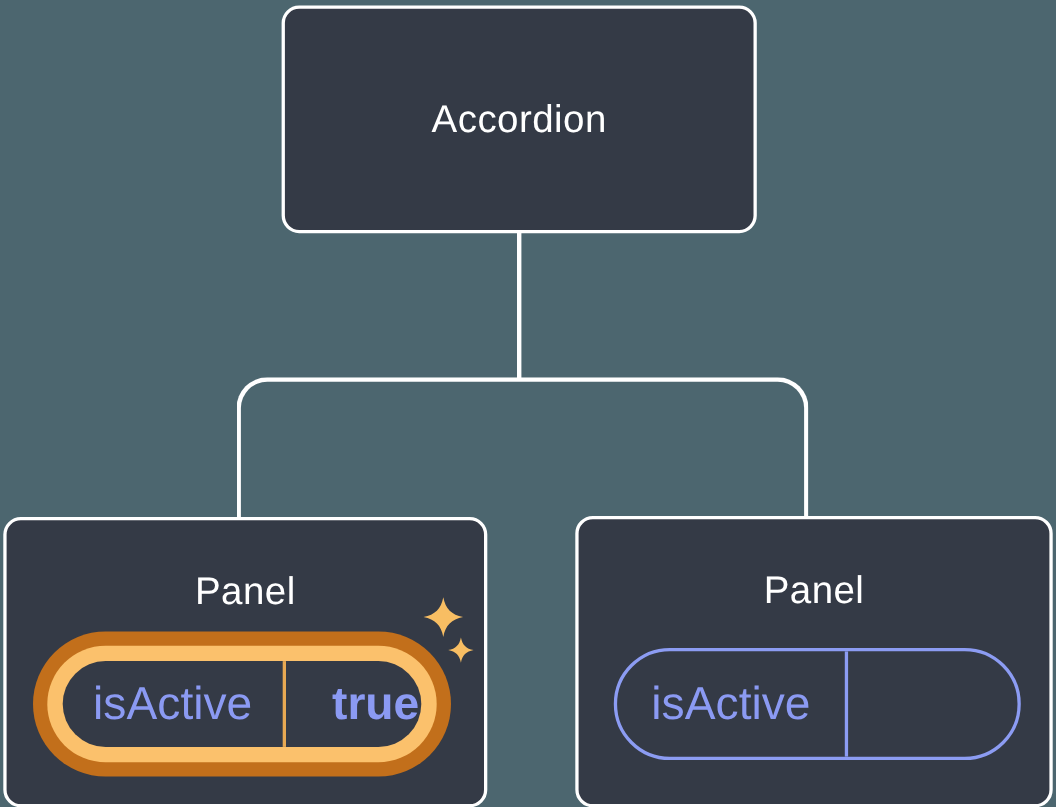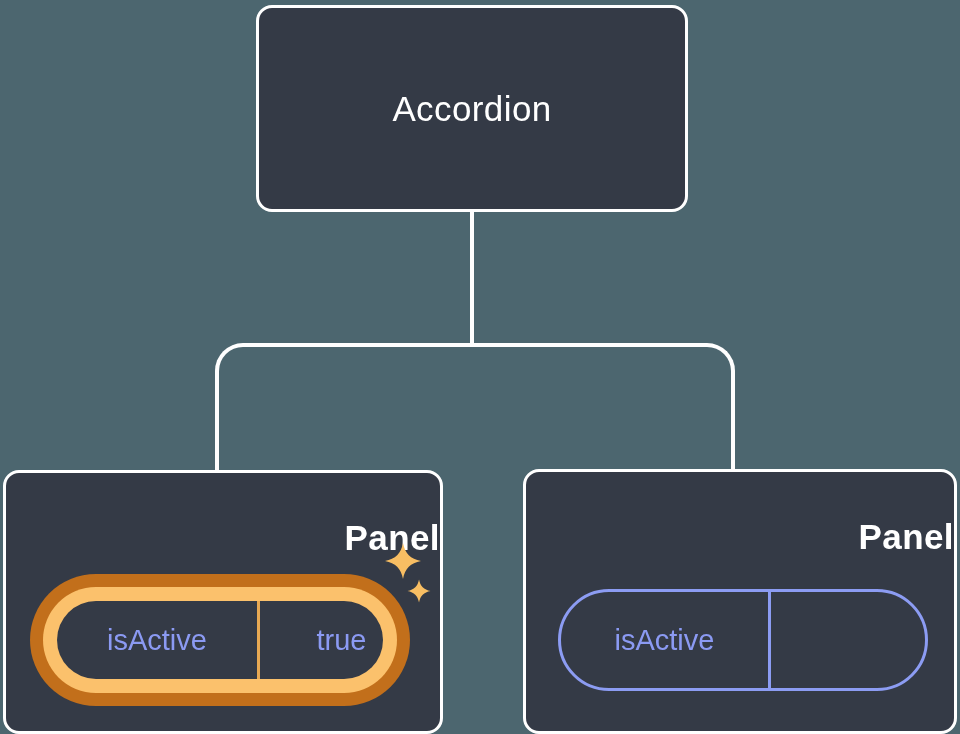--- a/index.html
+++ b/index.html
@@ -32,47 +32,47 @@
   .bracket{
     position:absolute;left:215px;top:343px;width:520px;height:127px;
     border:4px solid var(--node_border,#FFFFFF);
     border-bottom:none;
     border-radius:28px 28px 0 0;
     box-sizing:border-box;
   }
   .panel-left{left:3px;top:470px;width:440px;height:264px;}
   .panel-right{left:523px;top:469px;width:434px;height:265px;}
   .panel-title{
-    position:absolute;top:45px;left:0;right:0;text-align:right;
+    position:absolute;top:45px;left:0;right:0;text-align:center;
     color:var(--text_primary,#FFFFFF);
-    font-size:35px;font-weight:700;letter-spacing:0.4px;
+    font-size:35px;font-weight:400;letter-spacing:0.4px;
   }
   .pill-gold-outer{
     position:absolute;left:24px;top:101px;width:380px;height:132px;
     background:var(--highlight_outer,#C26F1B);
     border-radius:999px;padding:13px;box-sizing:border-box;
   }
   .pill-gold-mid{
     width:100%;height:100%;
     background:var(--highlight_inner,#FBC16C);
     border-radius:999px;padding:14px;box-sizing:border-box;
   }
   .pill-core{
     width:100%;height:100%;
     background:var(--node_fill,#343A46);
     border-radius:999px;
     display:flex;align-items:stretch;overflow:hidden;
   }
   .cell{
     display:flex;align-items:center;justify-content:center;
     color:var(--prop_text,#8B9AF3);
-    font-size:29px;line-height:1;
+    font-size:42px;line-height:1;
   }
   .pill-core .cell-name{flex:0 0 200px;}
-  .pill-core .cell-value{flex:1;font-weight:400;margin-left:40px;}
+  .pill-core .cell-value{flex:1;font-weight:700;margin-left:40px;}
   .divider{flex:0 0 3px;}
   .divider.gold{background:var(--highlight_divider,#E8A953);}
   .divider.purple{background:var(--pill_border_inactive,#8C9CF3);}
   .pill-plain{
     position:absolute;left:32px;top:117px;width:370px;height:102px;
     border:3px solid var(--pill_border_inactive,#8C9CF3);
     border-radius:999px;box-sizing:border-box;
     display:flex;align-items:stretch;overflow:hidden;
   }
   .pill-plain .cell-name{flex:0 0 207px;}

